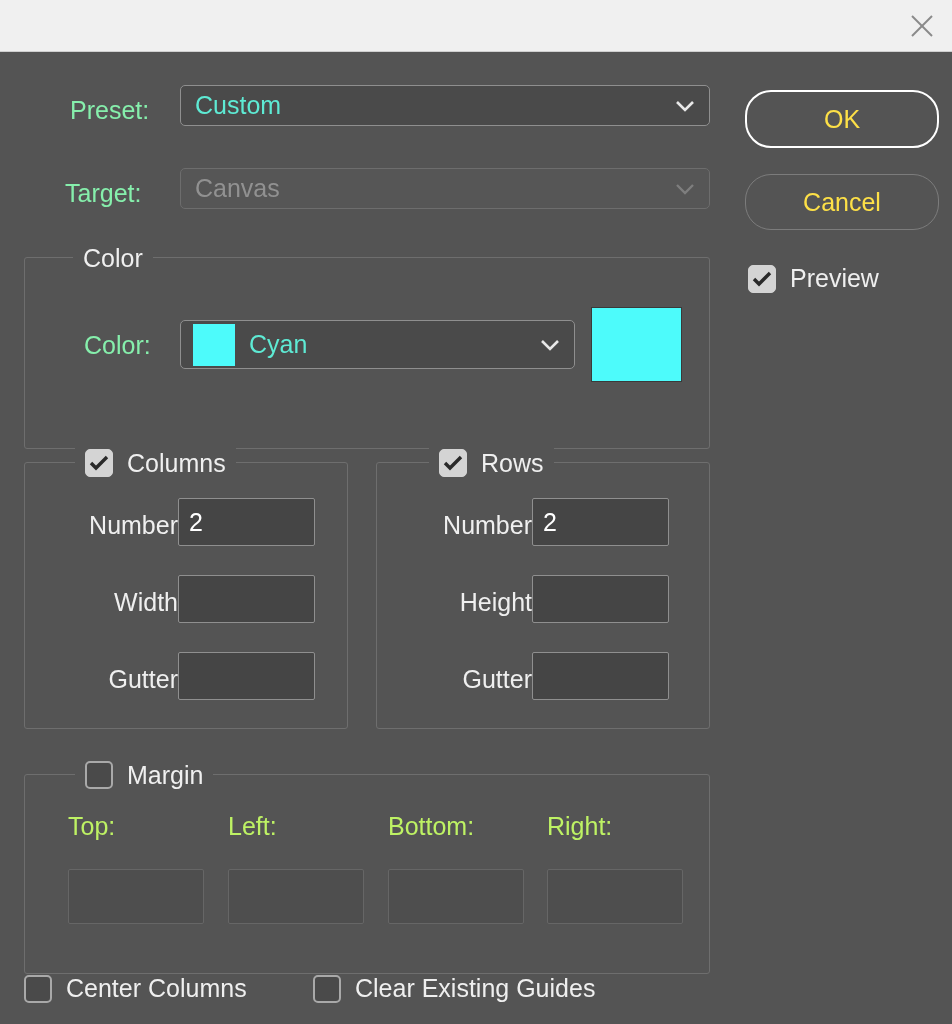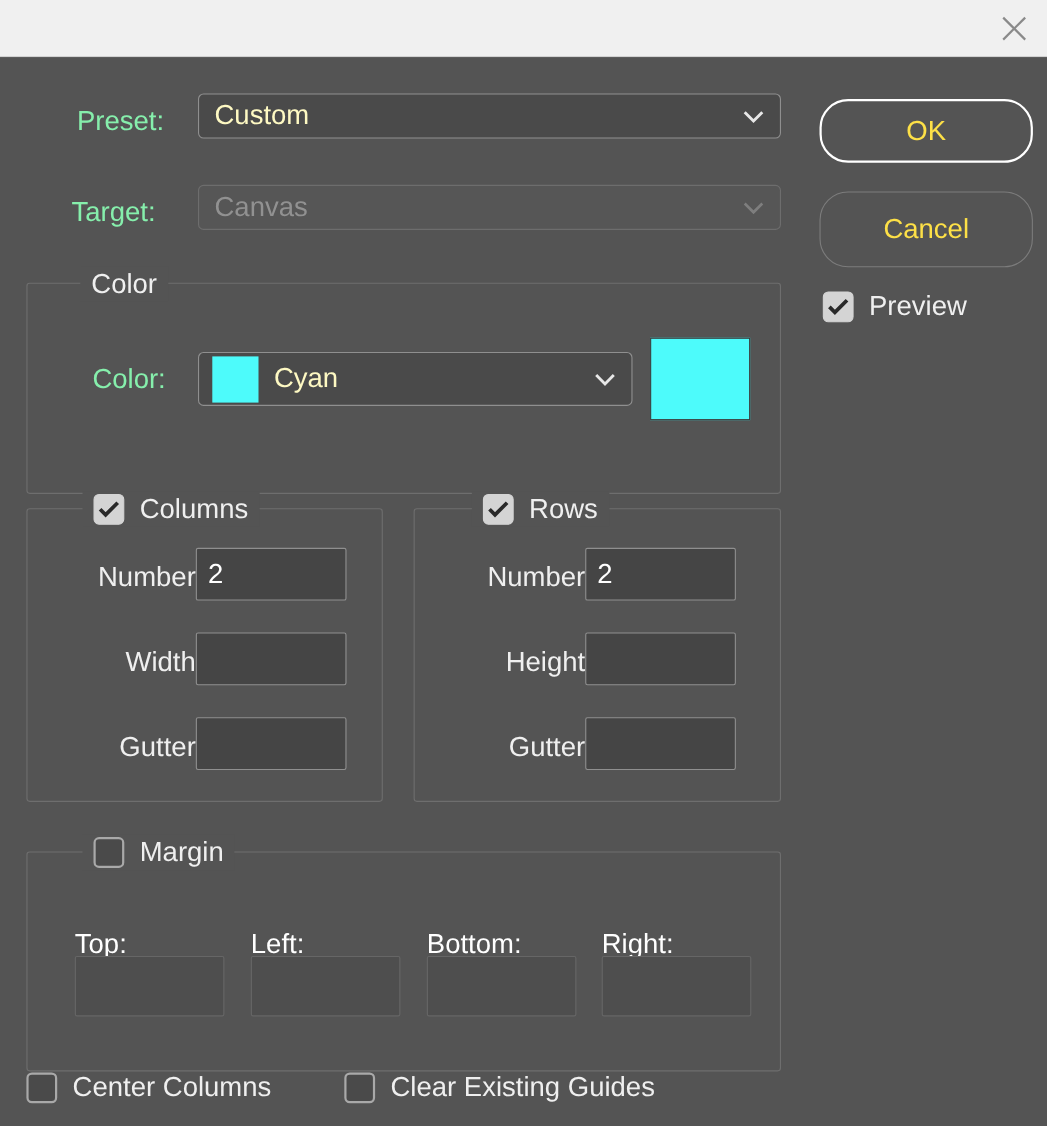--- a/index.html
+++ b/index.html
@@ -36,38 +36,38 @@
     position: absolute; left: 0; top: 52px;
     width: 952px; height: 972px;
     background: #545454;
   }
 
   
   .lbl {
     font-size: 25px; color: #efefef;
     white-space: nowrap; line-height: 1;
   }
-  .lbl.dim { color: #ffffff; margin-top: 32px; }
+  .lbl.dim { color: #bef264; }
 
   
   .row-label {
     position: absolute; font-size: 25px; color: #86efac;
     white-space: nowrap;
   }
 
   .select {
     position: absolute;
     background: #4a4a4a;
     border: 1px solid #8f8f8f;
     border-radius: 5px;
     display: flex; align-items: center;
     cursor: pointer;
   }
   .select .sel-text {
-    font-size: 25px; color: #fef9c3;
+    font-size: 25px; color: #5eead4;
     margin-left: 14px; white-space: nowrap;
     flex: 1 1 auto; overflow: hidden;
   }
   .select .chev {
     margin-right: 14px; flex: 0 0 auto;
     display: flex; align-items: center;
   }
   .select.disabled {
     background: #565656;
     border-color: #6d6d6d;
@@ -183,21 +183,21 @@
     <span class="chev">
       <svg width="20" height="12" viewBox="0 0 20 12">
         <polyline points="2,2 10,10 18,2" fill="none" stroke="#7e7e7e" stroke-width="2.4"></polyline>
       </svg>
     </span>
   </div>
 
   <div class="btn primary" style="left:745px; top:38px; width:194px; height:58px;">
     <span class="btn-text">OK</span>
   </div>
-  <div class="btn secondary" style="left:745px; top:122px; width:194px; height:69px;">
+  <div class="btn secondary" style="left:745px; top:122px; width:194px; height:56px;">
     <span class="btn-text">Cancel</span>
   </div>
   <div class="cb-row" style="left:748px; top:212px;">
     <span class="cbox on">
       <svg width="20" height="16" viewBox="0 0 20 16">
         <polyline points="2,8 7,13 18,2" fill="none" stroke="#2a2a2a" stroke-width="3.4"></polyline>
       </svg>
     </span>
     <span class="cb-label">Preview</span>
   </div>

